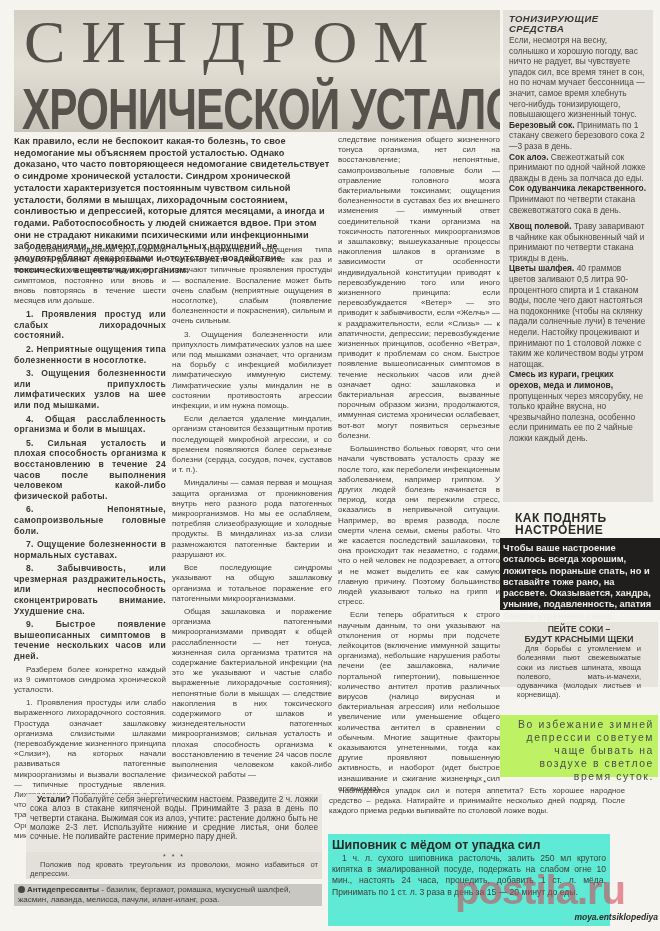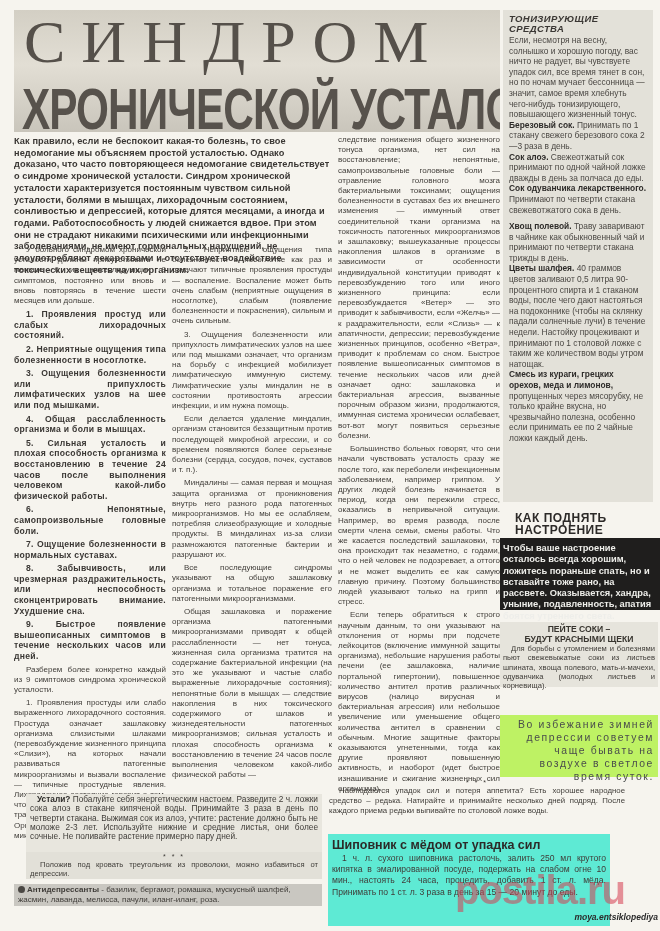--- a/index.html
+++ b/index.html
@@ -64,21 +64,21 @@
     left: 515px; top: 512px; width: 140px;
     font-size: 12px; font-weight: bold; line-height: 12px; color: #2c2a28; letter-spacing: 0.5px;
   }
   #mood-box {
     left: 500px; top: 538px; width: 160px; height: 72px;
     background: #1f1e1d; color: #eeeeea; padding: 5px 3px 2px 3px;
     font-size: 9.3px; line-height: 11.3px; font-weight: bold;
   }
   #juice-box {
     left: 500px; top: 622px; width: 158px; height: 65px;
-    background: #e6e4dc; padding: 2px 3px;
+    background: #e6e4dc; padding: 2px 17px;
     font-size: 7.6px; line-height: 9.3px; color: #3f3c38; text-align: center;
   }
   #juice-box h4 { font-size: 8.6px; line-height: 10px; font-weight: bold; color: #38352f; }
   #juice-box .txt { text-align: justify; text-indent: 8px; }
   #winter-box {
     left: 500px; top: 715px; width: 158px; height: 62px;
     background: #bef264; padding: 3px 4px;
     font-size: 10.4px; line-height: 13px; color: #4a4d4c; letter-spacing: 1.6px; text-align: right;
   }
 

